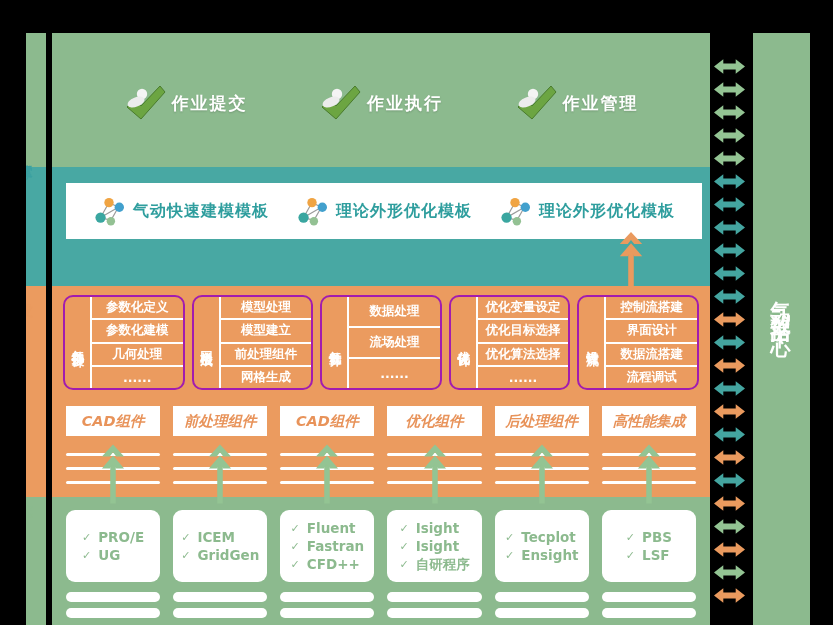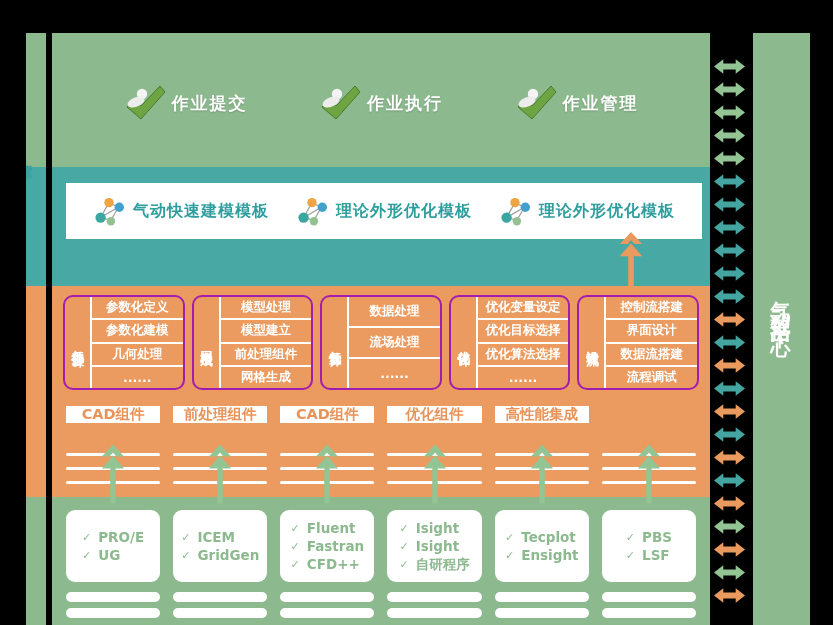--- a/index.html
+++ b/index.html
@@ -46,22 +46,22 @@
   .group-label{width:25px;display:flex;align-items:center;justify-content:center;
                border-right:2px solid #fff;color:#fff;font-weight:bold;font-size:12.5px;
                writing-mode:vertical-rl;text-orientation:upright;letter-spacing:1px;}
   .group-items{flex:1;display:flex;flex-direction:column;}
   .group-item{flex:1;display:flex;align-items:center;justify-content:center;color:#fff;
               font-weight:bold;font-size:12.5px;border-bottom:2px solid #fff;white-space:nowrap;}
   .group-item:last-child{border-bottom:none;}
 
   .comp-grid{position:absolute;top:120px;left:14px;right:14px;display:grid;
              grid-template-columns:repeat(6,1fr);gap:13px;}
-  .comp-box{background:#fff;height:17px;display:flex;align-items:center;justify-content:center;
-            color:#e8935a;font-weight:bold;font-size:14.5px;white-space:nowrap;}
+  .comp-box{background:#fff;height:30px;display:flex;align-items:center;justify-content:center;
+            color:#e8935a;font-weight:bold;font-size:14.5px;white-space:nowrap;font-style:italic;}
 
   .conn-grid{position:absolute;top:165px;left:14px;right:14px;display:grid;
              grid-template-columns:repeat(6,1fr);gap:13px;}
   .conn-cell{position:relative;height:46px;}
   .conn-line{position:absolute;left:0;right:0;height:3px;background:#fff;border-radius:2px;}
   .l1{top:2px;} .l2{top:16px;} .l3{top:30px;}
   .conn-arrow{position:absolute;left:50%;transform:translateX(-50%);top:-8px;
               width:24px;height:62px;z-index:2;}
 
   
@@ -238,20 +238,21 @@
           <div class="group-item">流程调试</div>
         </div>
       </div>
     </div>
 
     <div class="comp-grid">
       <div class="comp-box">CAD组件</div>
       <div class="comp-box">前处理组件</div>
       <div class="comp-box">CAD组件</div>
       <div class="comp-box">优化组件</div>
+      <div class="comp-box">后处理组件</div>
       <div class="comp-box">高性能集成</div>
     </div>
 
     <div class="conn-grid">
       <div class="conn-cell">
         <div class="conn-line l1"></div>
           <div class="conn-line l2"></div>
           <div class="conn-line l3"></div>
         <svg class="conn-arrow" viewBox="0 0 26 64">
           <rect x="10" y="18" width="6" height="46" fill="#93c493"></rect>

